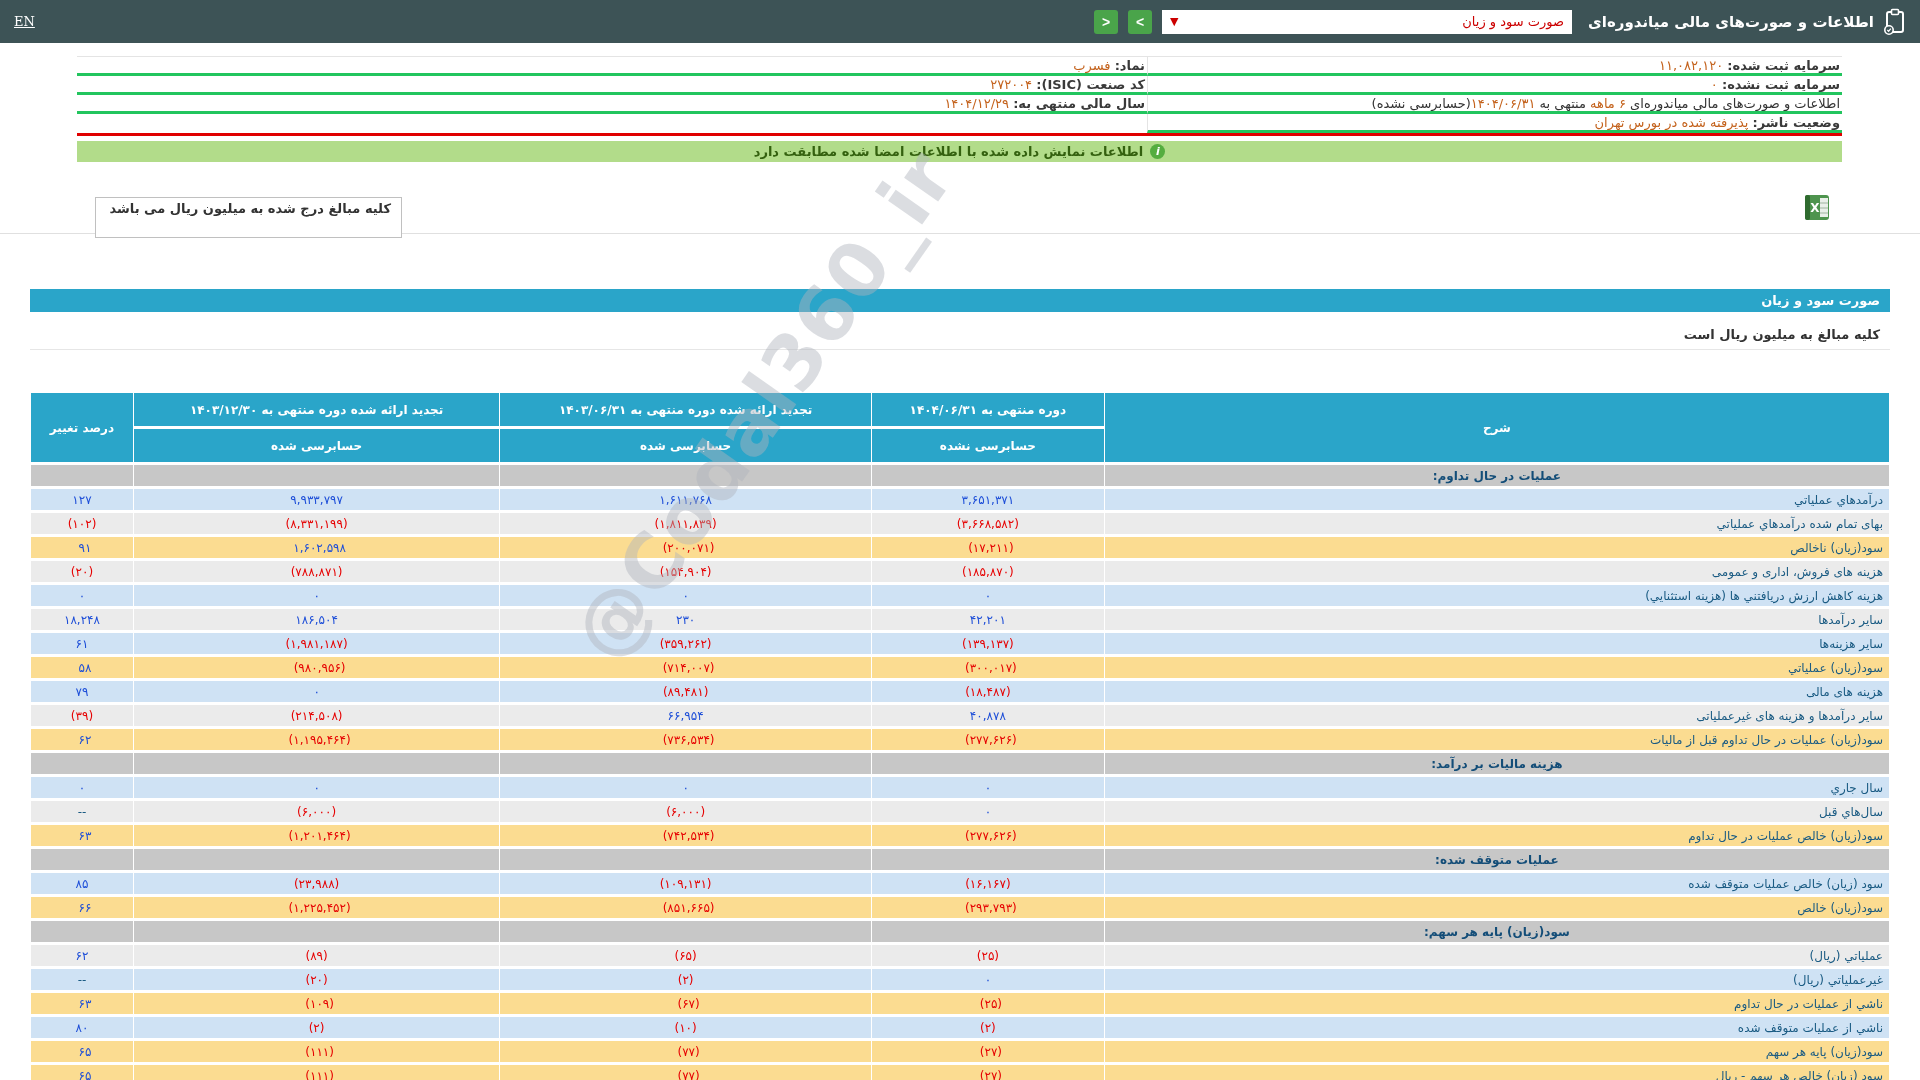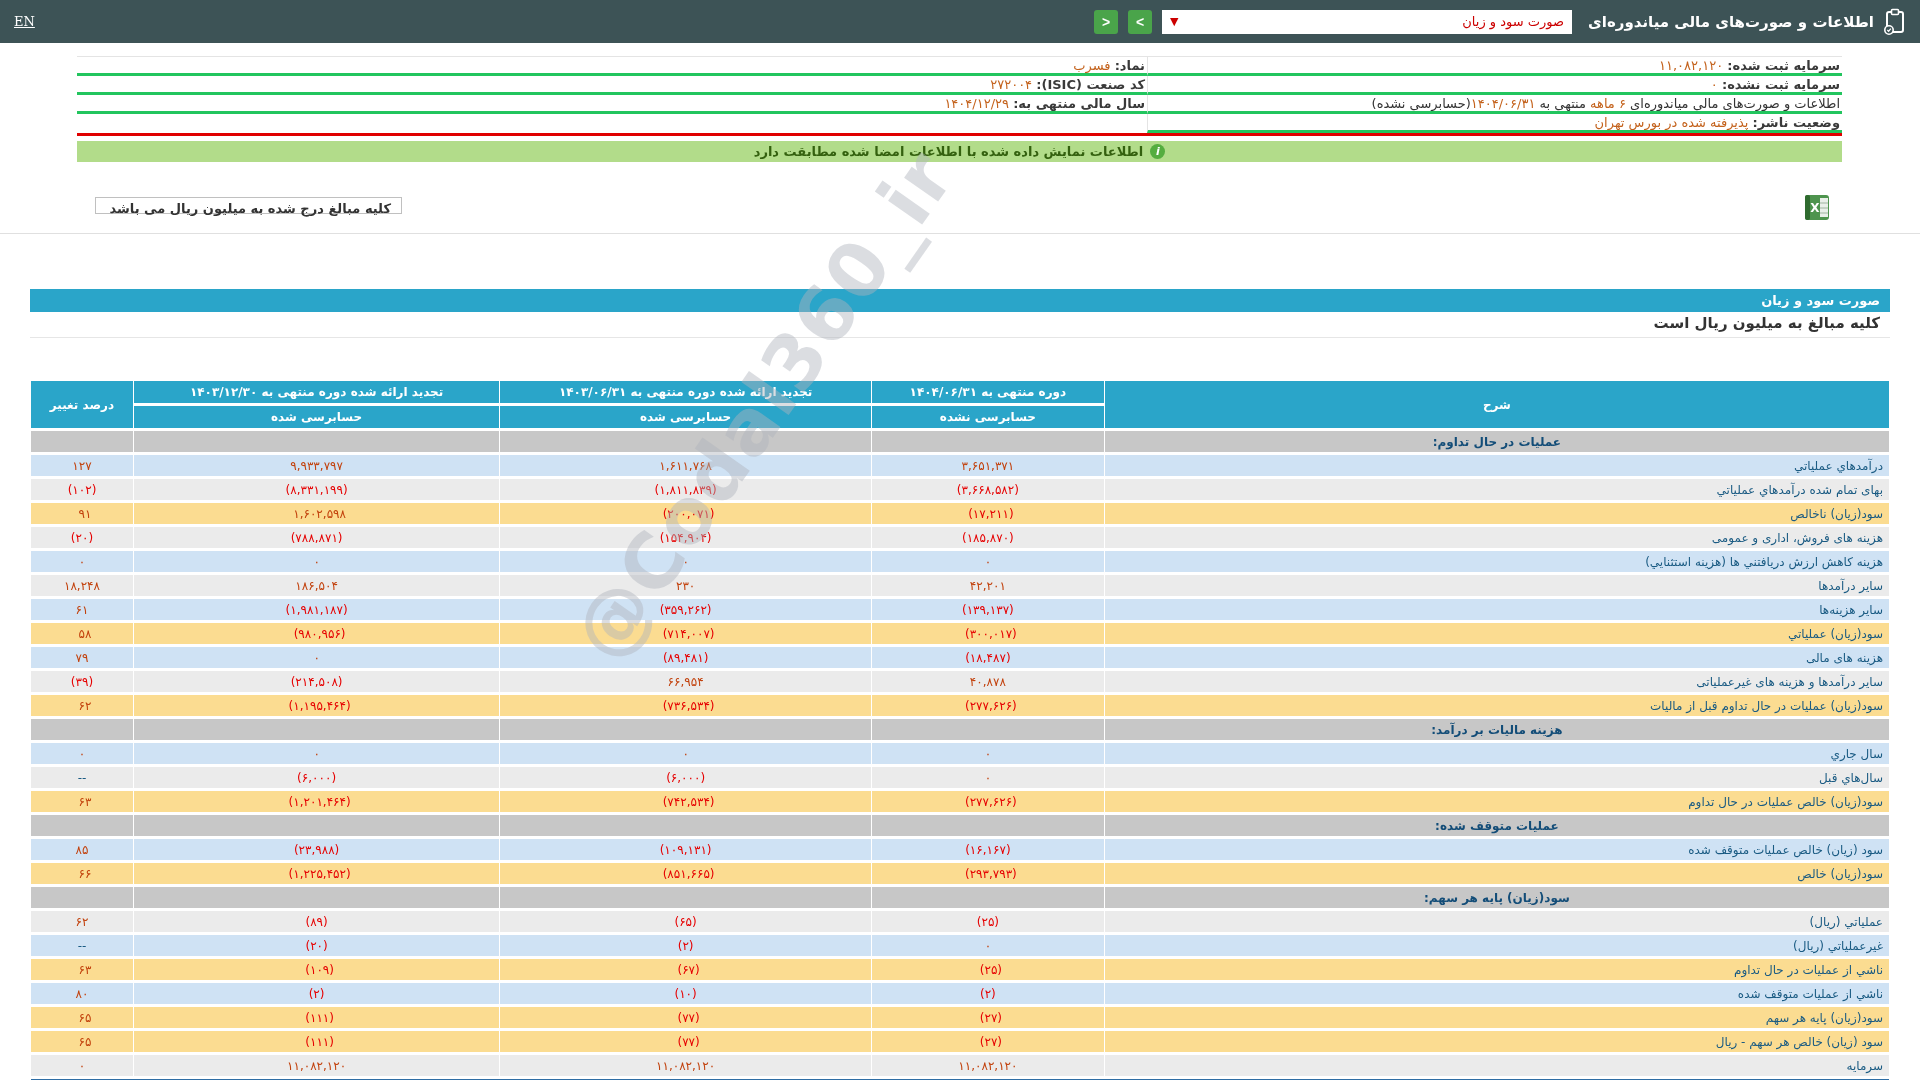--- a/index.html
+++ b/index.html
@@ -65,62 +65,62 @@
   .notice-text { font-size: 13px; font-weight: bold; color: #34610f; }
   .info-icon {
     width: 15px; height: 15px; border-radius: 50%; background: #55ad3f;
     color: #fff; font-size: 11px; font-weight: bold; line-height: 15px;
     text-align: center; font-style: italic;
   }
 
   
   .units-row { position: relative; height: 26px; margin-top: 35px; }
   .units-note {
-    position: absolute; left: 95px; top: 0; width: 307px; height: 17px;
+    position: absolute; left: 95px; top: 0; width: 307px; height: 41px;
     border: 1px solid #c0c0c0; background: #fff;
     font-size: 13px; font-weight: bold; color: #333;
     line-height: 21px; padding: 0 10px; text-align: right; white-space: nowrap;
   }
   .excel-button {
     position: absolute; right: 90px; top: -3px; width: 26px; height: 27px;
     cursor: pointer; border: none; background: transparent; padding: 0;
   }
   .page-divider { border-top: 1px solid #e0e0e0; margin-top: 10px; }
 
   
   .main { margin: 55px 30px 0 30px; position: relative; }
   .section-bar {
     height: 23px; background: #2aa5c9; color: #fff;
     font-size: 13px; font-weight: bold; line-height: 23px; padding: 0 10px;
   }
   .section-subtitle {
-    height: 26px; background: #fff; font-size: 15px; font-weight: bold;
-    color: #333; line-height: 22px; padding: 0 10px;
+    height: 38px; background: #fff; font-size: 13px; font-weight: bold;
+    color: #333; line-height: 22px; padding: 12px 10px;
     border-bottom: 1px solid #e6e6e6;
   }
 
   
   table.income {
     width: 100%; margin-top: 40px;
     border-collapse: separate; border-spacing: 1px 3px;
     table-layout: fixed;
   }
   table.income th {
     background: #2aa5c9; color: #fff; font-size: 12px; font-weight: bold;
-    height: 22px; padding: 2px 4px; text-align: center;
+    height: 33px; padding: 2px 4px; text-align: center;
   }
   table.income th.desc-h { text-align: center; }
   table.income td {
     height: 21px; font-size: 12px; padding: 0 6px; white-space: nowrap;
     overflow: hidden;
   }
   td.lbl { text-align: right; color: #1a5b83; font-size: 13px; }
   tr.row-section td.lbl { font-weight: bold; color: #134d78; text-align: center; }
   td.num { text-align: center; direction: ltr; }
-  .pos  { color: #c2410c; margin-left: 44px; }
+  .pos  { color: #1d4ed8; margin-left: 44px; }
   .neg  { color: #e60000; }
   .dash { color: #1a5b83; }
   tr.row-blue    td { background: #cfe2f4; }
   tr.row-gray    td { background: #ebebeb; }
   tr.row-yellow  td { background: #fbdc91; padding-left: 12px; }
   tr.row-section td { background: #c7c7c7; }
   .table-bottom { height: 3px; background: #2e6da4; margin: 0 1px; }
 
   
   .watermark {

